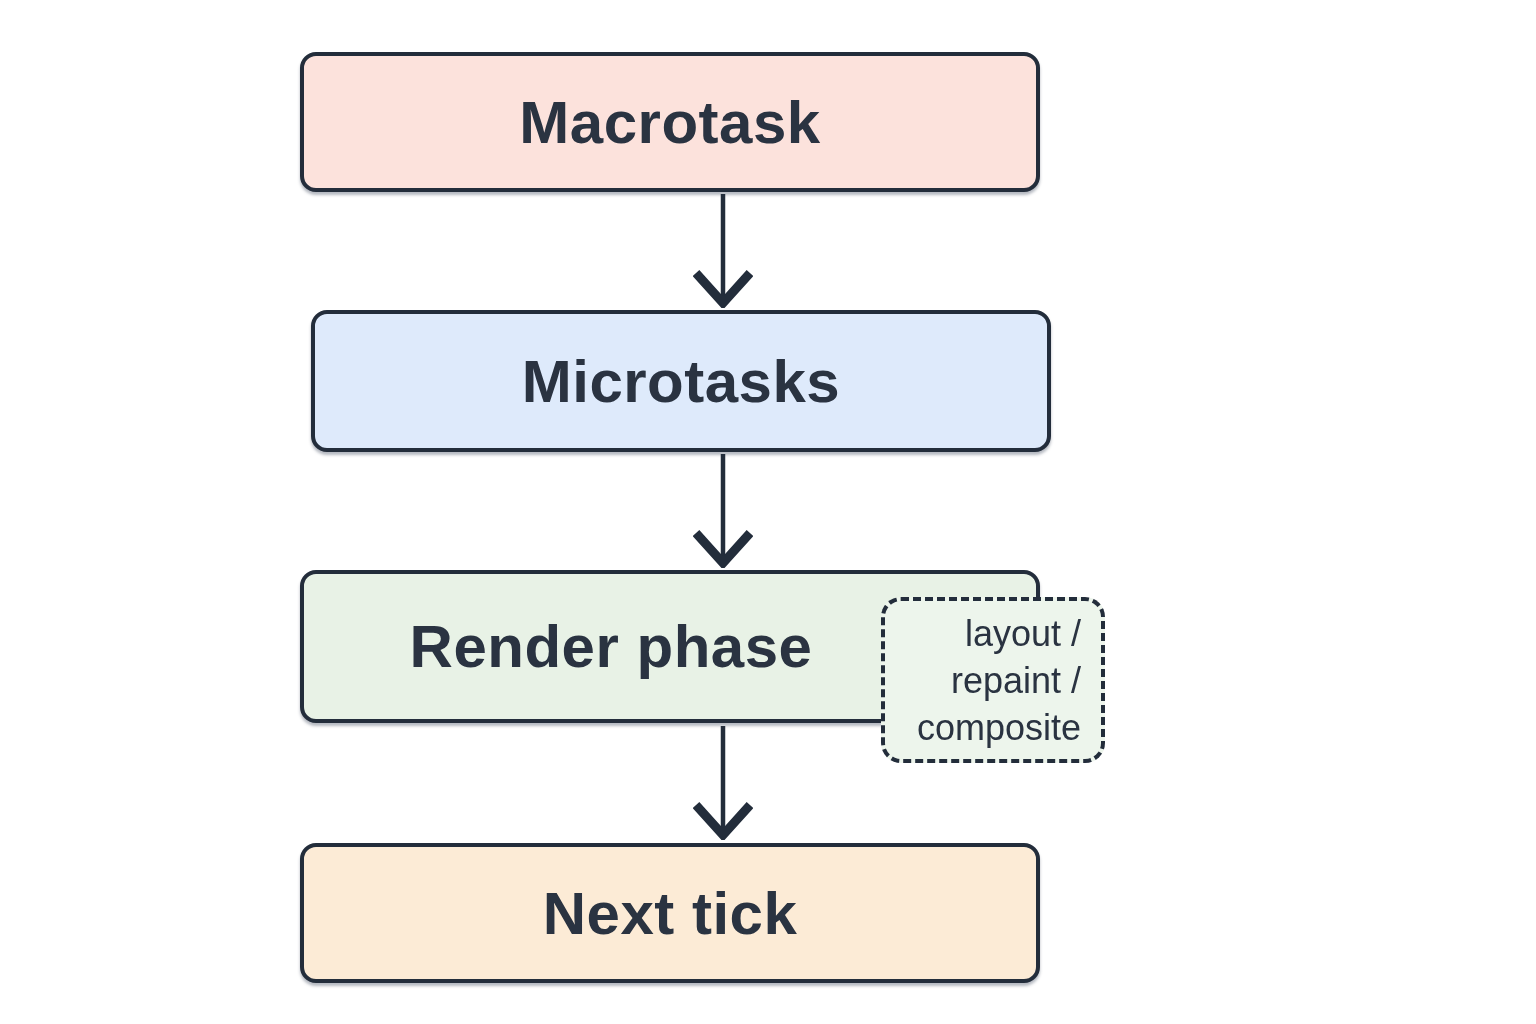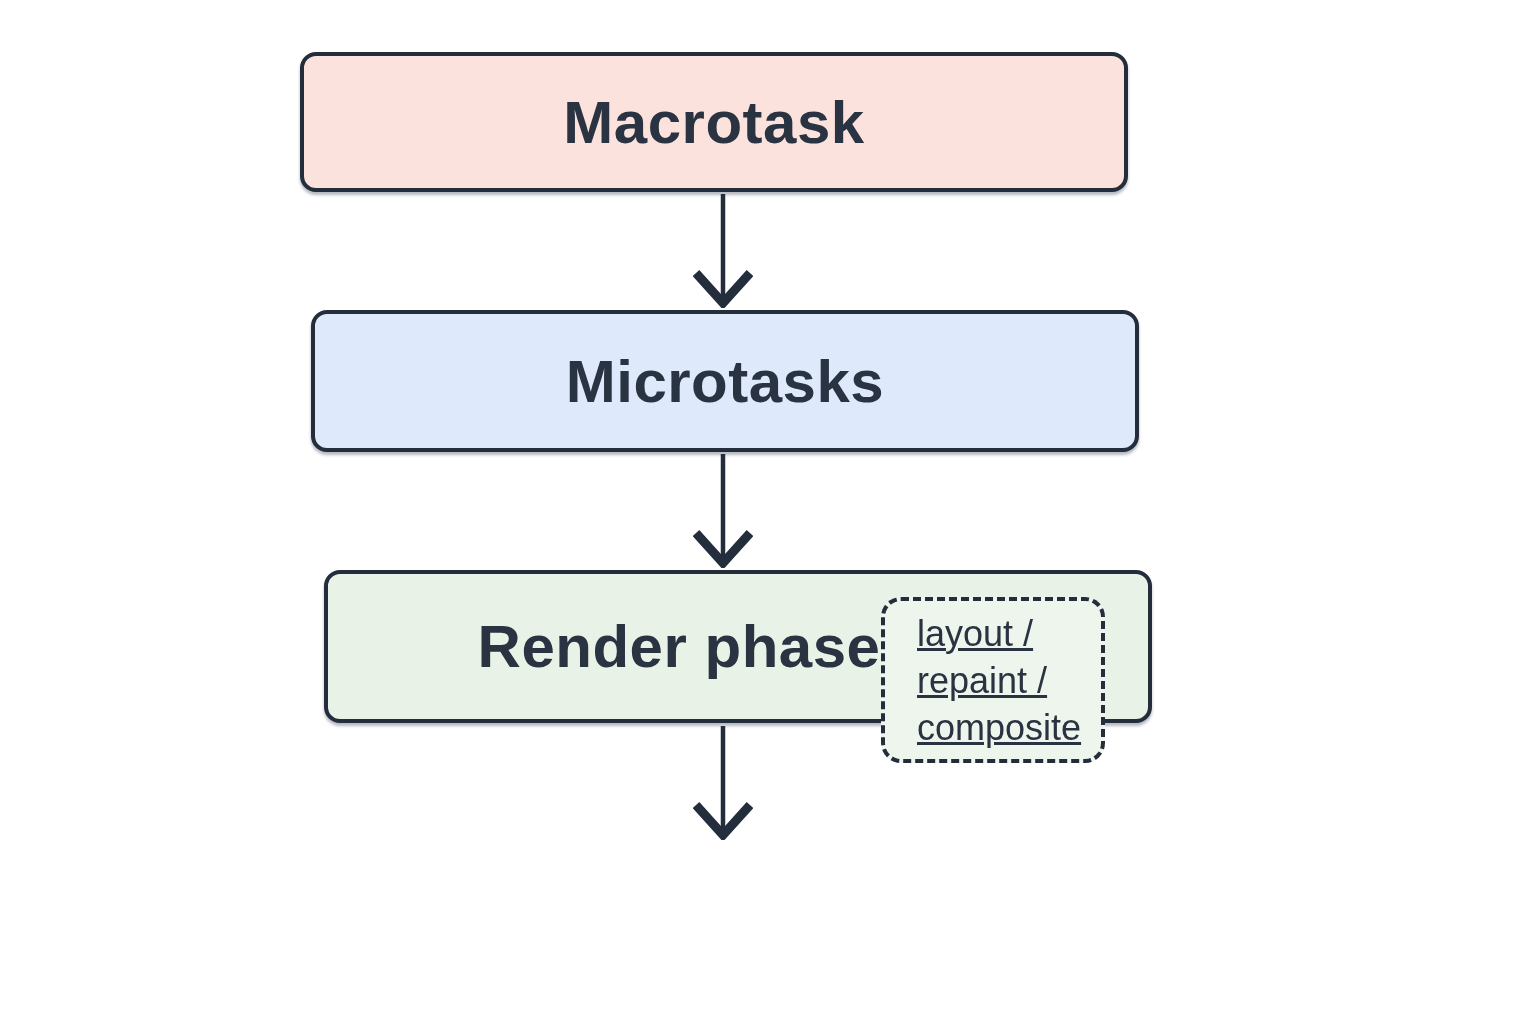--- a/index.html
+++ b/index.html
@@ -11,39 +11,39 @@
   .stage {
     position: relative;
     width: 1536px;
     height: 1024px;
     background: #ffffff;
     overflow: hidden;
   }
   .node {
     position: absolute;
     left: 300px;
-    width: 828px;
+    width: 740px;
     box-sizing: border-box;
     border: 4px solid var(--color-ink);
     border-radius: 16px;
     display: flex;
     align-items: center;
     justify-content: center;
     box-shadow: 0 3px 3px rgba(44, 54, 76, 0.35);
   }
   .node .label {
     font-size: 60px;
     font-weight: 700;
     color: var(--color-text);
     letter-spacing: 0.5px;
     white-space: nowrap;
   }
   .n-macrotask  { top: 52px;  height: 140px; background: var(--color-macrotask-bg); }
   .n-microtasks { top: 310px; height: 142px; background: var(--color-microtasks-bg); margin-left: 11px; }
-  .n-render     { top: 570px; height: 153px; background: var(--color-render-bg); margin-left: 24px; }
+  .n-render     { top: 570px; height: 153px; background: var(--color-render-bg); }
   .n-render .label { padding-right: 118px; }
   .n-nexttick   { top: 843px; height: 140px; background: var(--color-nexttick-bg); }
 
   .arrow {
     position: absolute;
     left: 693px;
     width: 60px;
     height: 114px;
   }
   .a1 { top: 194px; }
@@ -76,22 +76,21 @@
     align-items: center;
     z-index: 5;
   }
   .annotation .ann-text {
     padding-left: 32px;
     font-size: 36px;
     line-height: 47px;
     font-weight: 400;
     color: var(--color-text);
     white-space: pre-line;
-    text-align: left;
-    text-decoration: underline;
+    text-align: right;
   }
 </style>
 </head>
 <body>
 
 <div class="stage">
 
   <div class="node n-macrotask">
     <span class="label">Macrotask</span>
   </div>
@@ -118,14 +117,17 @@
     <span class="ann-text">layout /
 repaint /
 composite</span>
   </div>
 
   <svg class="arrow a3" viewBox="0 0 60 114" aria-hidden="true">
     <line class="shaft" x1="30" y1="0" x2="30" y2="108"></line>
     <polyline class="head" points="3,79 30,109 57,79"></polyline>
   </svg>
 
+  <div class="node n-nexttick">
+    <span class="label">Next tick</span>
+  </div>
 
 </div>
 
 </body></html>

